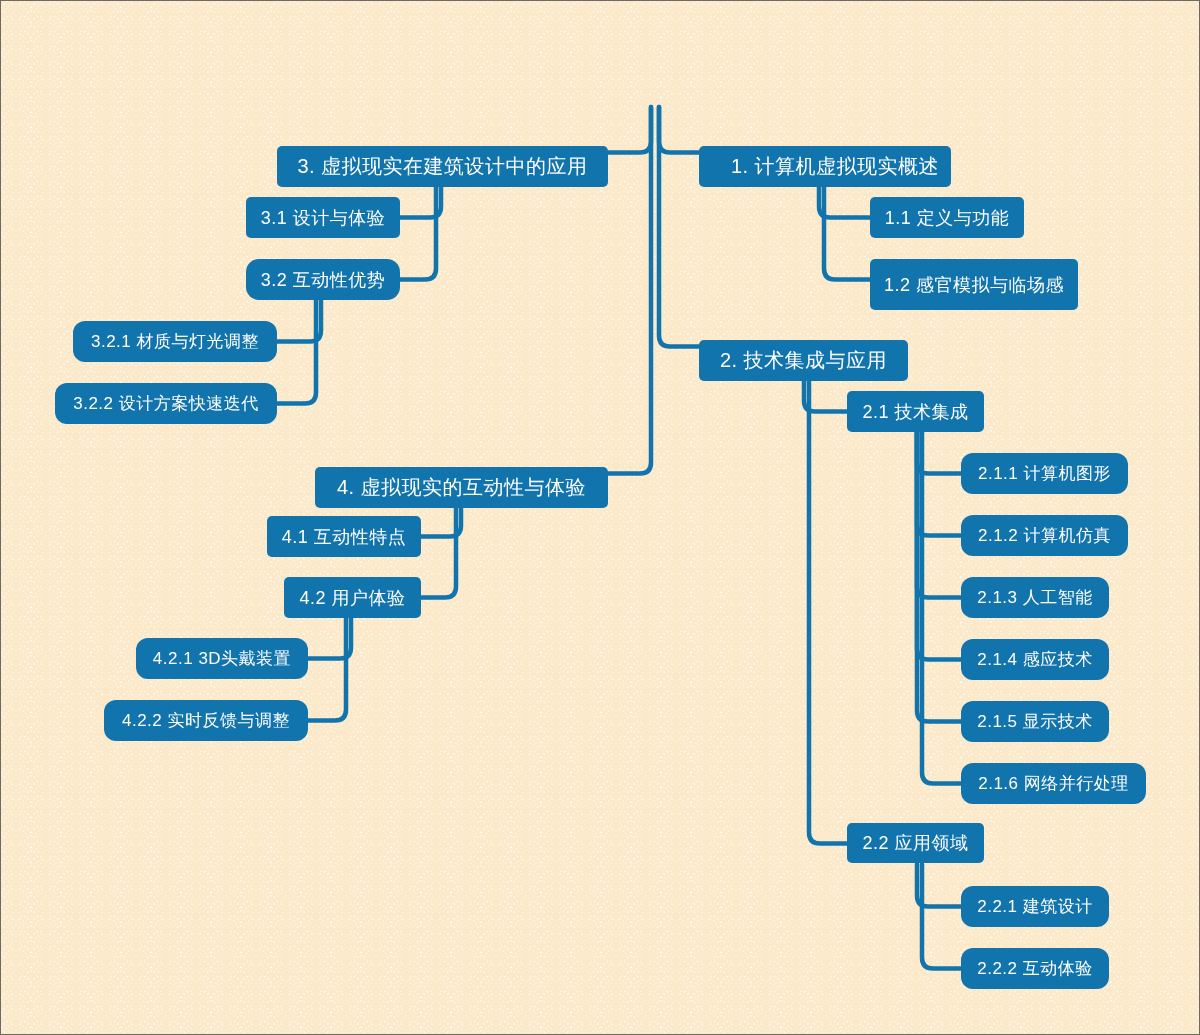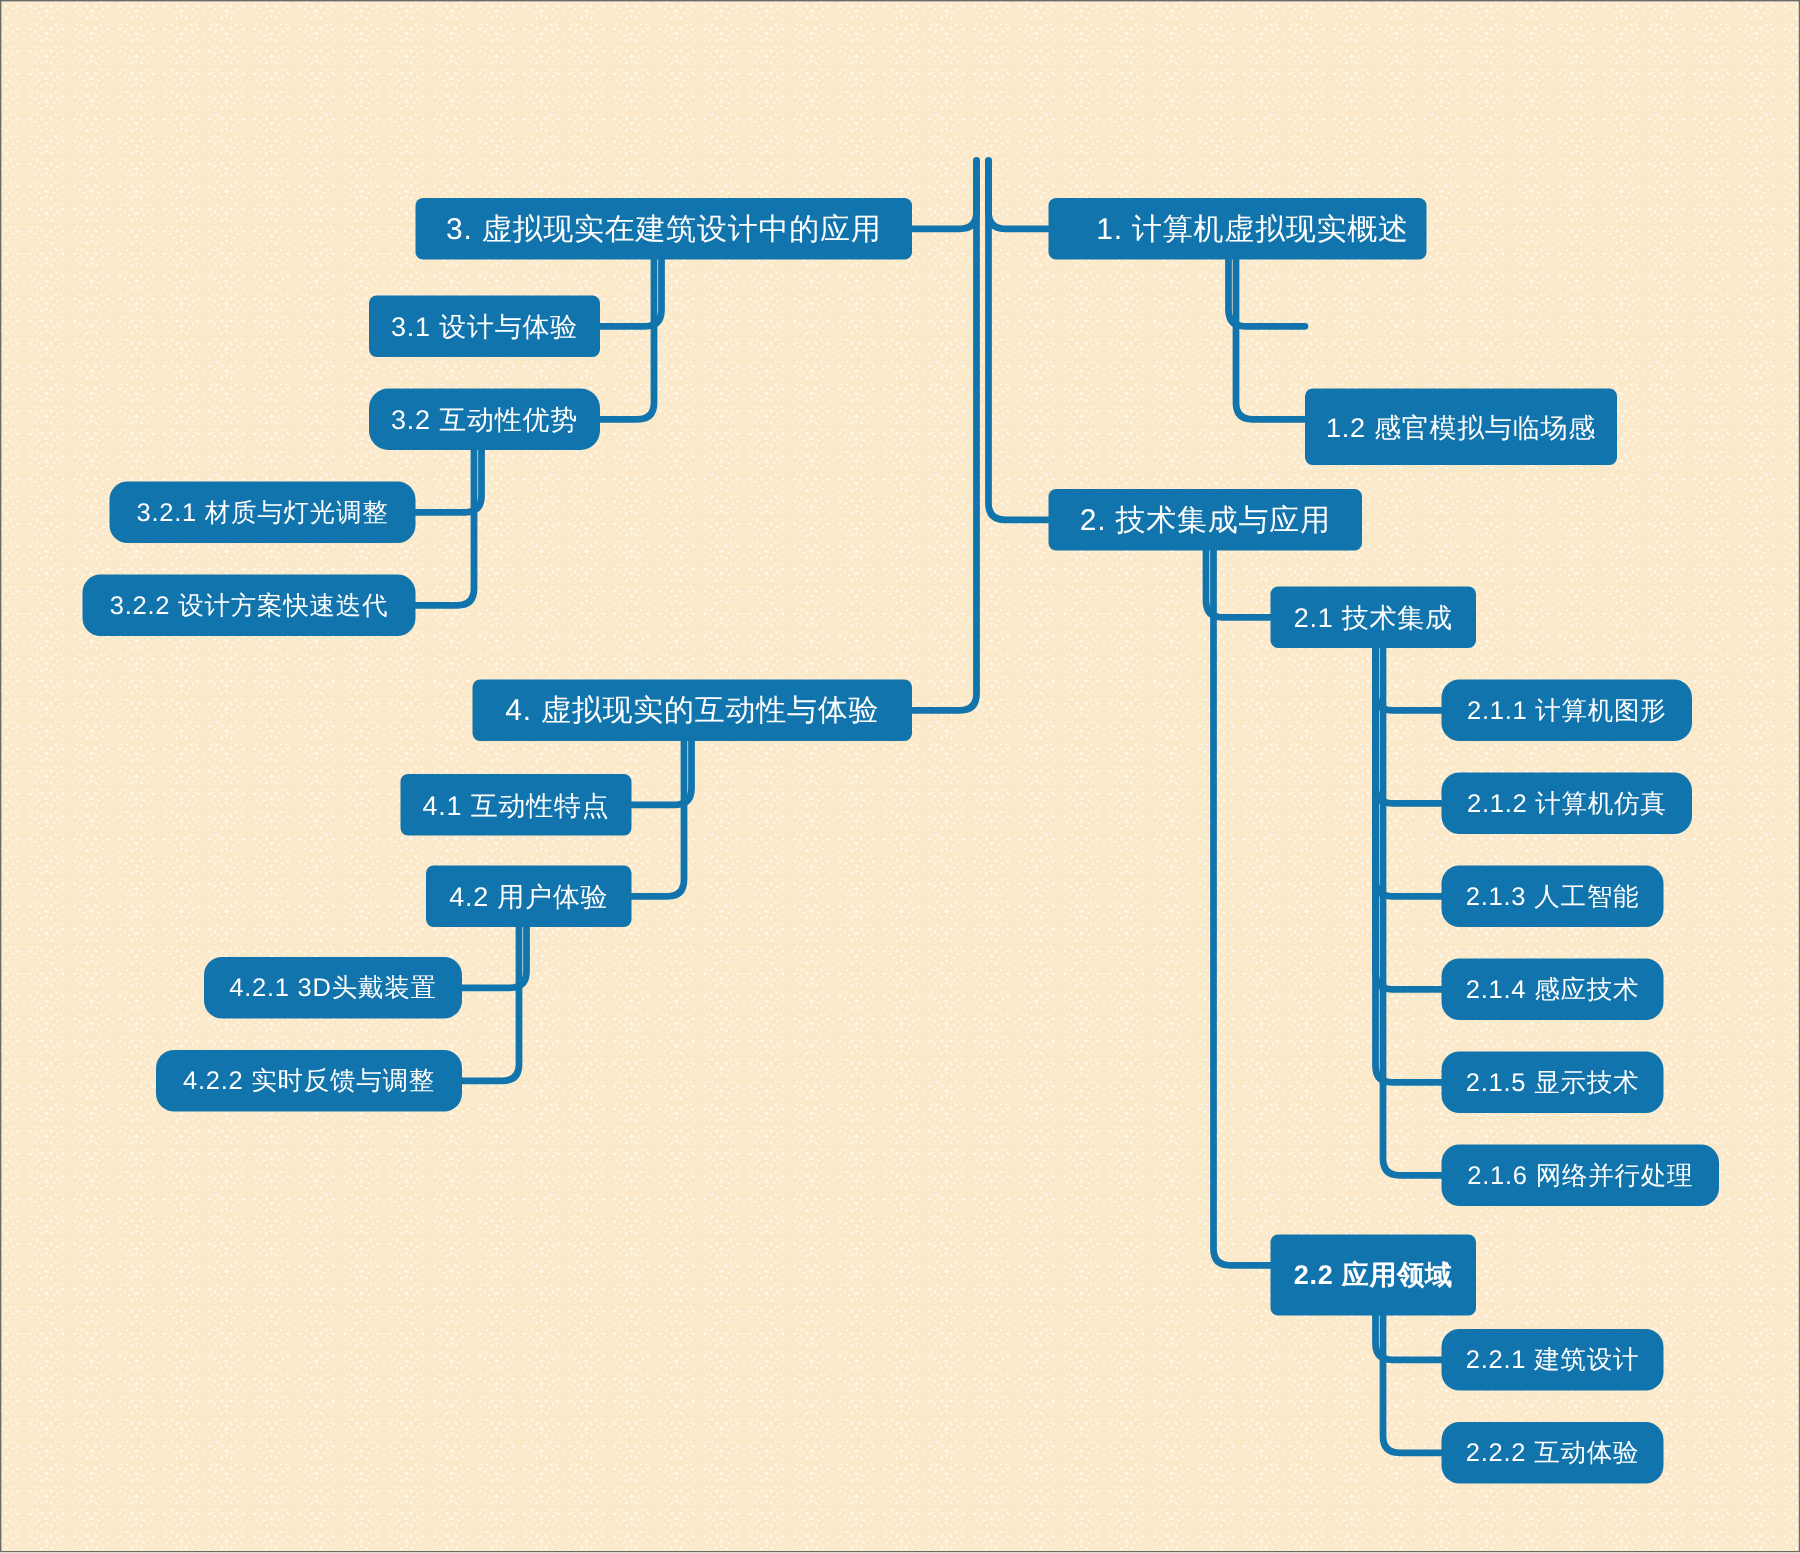--- a/index.html
+++ b/index.html
@@ -46,21 +46,21 @@
     justify-content: center;
     white-space: nowrap;
     letter-spacing: 0.5px;
     user-select: none;
   }
   .node.root {
     background: #10628f;
     border-radius: 6px;
     font-size: 27px;
   }
-  .node.lvl1 { font-size: 20px; }
+  .node.lvl1 { font-size: 20px; margin-top: 14px; }
   .node.lvl2 { font-size: 18px; }
   .node.lvl3 { font-size: 17px; border-radius: 12px; }
 </style>
 </head>
 <body>
 
 <div id="page">
 
   <svg id="bg" width="1200" height="1035" viewBox="0 0 1200 1035" preserveAspectRatio="none" xmlns="http://www.w3.org/2000/svg">
     <defs>
@@ -115,20 +115,23 @@
       <path d="M 460 493 L 460 524.5 Q 460 535.5 449 535.5 L 420 535.5" fill="none" stroke="#1274ad" stroke-width="4.5" stroke-linecap="round" stroke-linejoin="round"></path>
       <path d="M 455 493 L 455 585.5 Q 455 596.5 444 596.5 L 420 596.5" fill="none" stroke="#1274ad" stroke-width="4.5" stroke-linecap="round" stroke-linejoin="round"></path>
       <path d="M 350 617 L 350 646.5 Q 350 657.5 339 657.5 L 307 657.5" fill="none" stroke="#1274ad" stroke-width="4.5" stroke-linecap="round" stroke-linejoin="round"></path>
       <path d="M 345 617 L 345 708.5 Q 345 719.5 334 719.5 L 307 719.5" fill="none" stroke="#1274ad" stroke-width="4.5" stroke-linecap="round" stroke-linejoin="round"></path>
     </svg>
 
   <div id="nodes">
       <div class="node lvl1" style="left: 698px; top: 131px; width: 252px; height: 41px; background: rgb(18, 116, 173); color: rgb(255, 255, 255); padding-left: 20px;">
         <span>1. 计算机虚拟现实概述</span>
       </div>
+      <div class="node lvl2" style="left: 869px; top: 196px; width: 154px; height: 41px; background: rgb(18, 116, 173); color: rgb(255, 255, 255);">
+        <span>1.1 定义与功能</span>
+      </div>
       <div class="node lvl2" style="left: 869px; top: 258px; width: 208px; height: 51px; background: rgb(18, 116, 173); color: rgb(255, 255, 255);">
         <span>1.2 感官模拟与临场感</span>
       </div>
       <div class="node lvl1" style="left: 698px; top: 325px; width: 209px; height: 41px; background: rgb(18, 116, 173); color: rgb(255, 255, 255);">
         <span>2. 技术集成与应用</span>
       </div>
       <div class="node lvl2" style="left: 846px; top: 390px; width: 137px; height: 41px; background: rgb(18, 116, 173); color: rgb(255, 255, 255);">
         <span>2.1 技术集成</span>
       </div>
       <div class="node lvl3" style="left: 960px; top: 452px; width: 167px; height: 41px; background: rgb(18, 116, 173); color: rgb(255, 255, 255);">
@@ -142,21 +145,21 @@
       </div>
       <div class="node lvl3" style="left: 960px; top: 638px; width: 148px; height: 41px; background: rgb(18, 116, 173); color: rgb(255, 255, 255);">
         <span>2.1.4 感应技术</span>
       </div>
       <div class="node lvl3" style="left: 960px; top: 700px; width: 148px; height: 41px; background: rgb(18, 116, 173); color: rgb(255, 255, 255);">
         <span>2.1.5 显示技术</span>
       </div>
       <div class="node lvl3" style="left: 960px; top: 762px; width: 185px; height: 41px; background: rgb(18, 116, 173); color: rgb(255, 255, 255);">
         <span>2.1.6 网络并行处理</span>
       </div>
-      <div class="node lvl2" style="left: 846px; top: 822px; width: 137px; height: 54px; background: rgb(18, 116, 173); color: rgb(255, 255, 255); font-weight: bold;">
+      <div class="node lvl2" style="left: 846px; top: 822px; width: 137px; height: 40px; background: rgb(18, 116, 173); color: rgb(255, 255, 255);">
         <span>2.2 应用领域</span>
       </div>
       <div class="node lvl3" style="left: 960px; top: 885px; width: 148px; height: 41px; background: rgb(18, 116, 173); color: rgb(255, 255, 255);">
         <span>2.2.1 建筑设计</span>
       </div>
       <div class="node lvl3" style="left: 960px; top: 947px; width: 148px; height: 41px; background: rgb(18, 116, 173); color: rgb(255, 255, 255);">
         <span>2.2.2 互动体验</span>
       </div>
       <div class="node lvl1" style="left: 276px; top: 131px; width: 331px; height: 41px; background: rgb(18, 116, 173); color: rgb(255, 255, 255);">
         <span>3. 虚拟现实在建筑设计中的应用</span>

